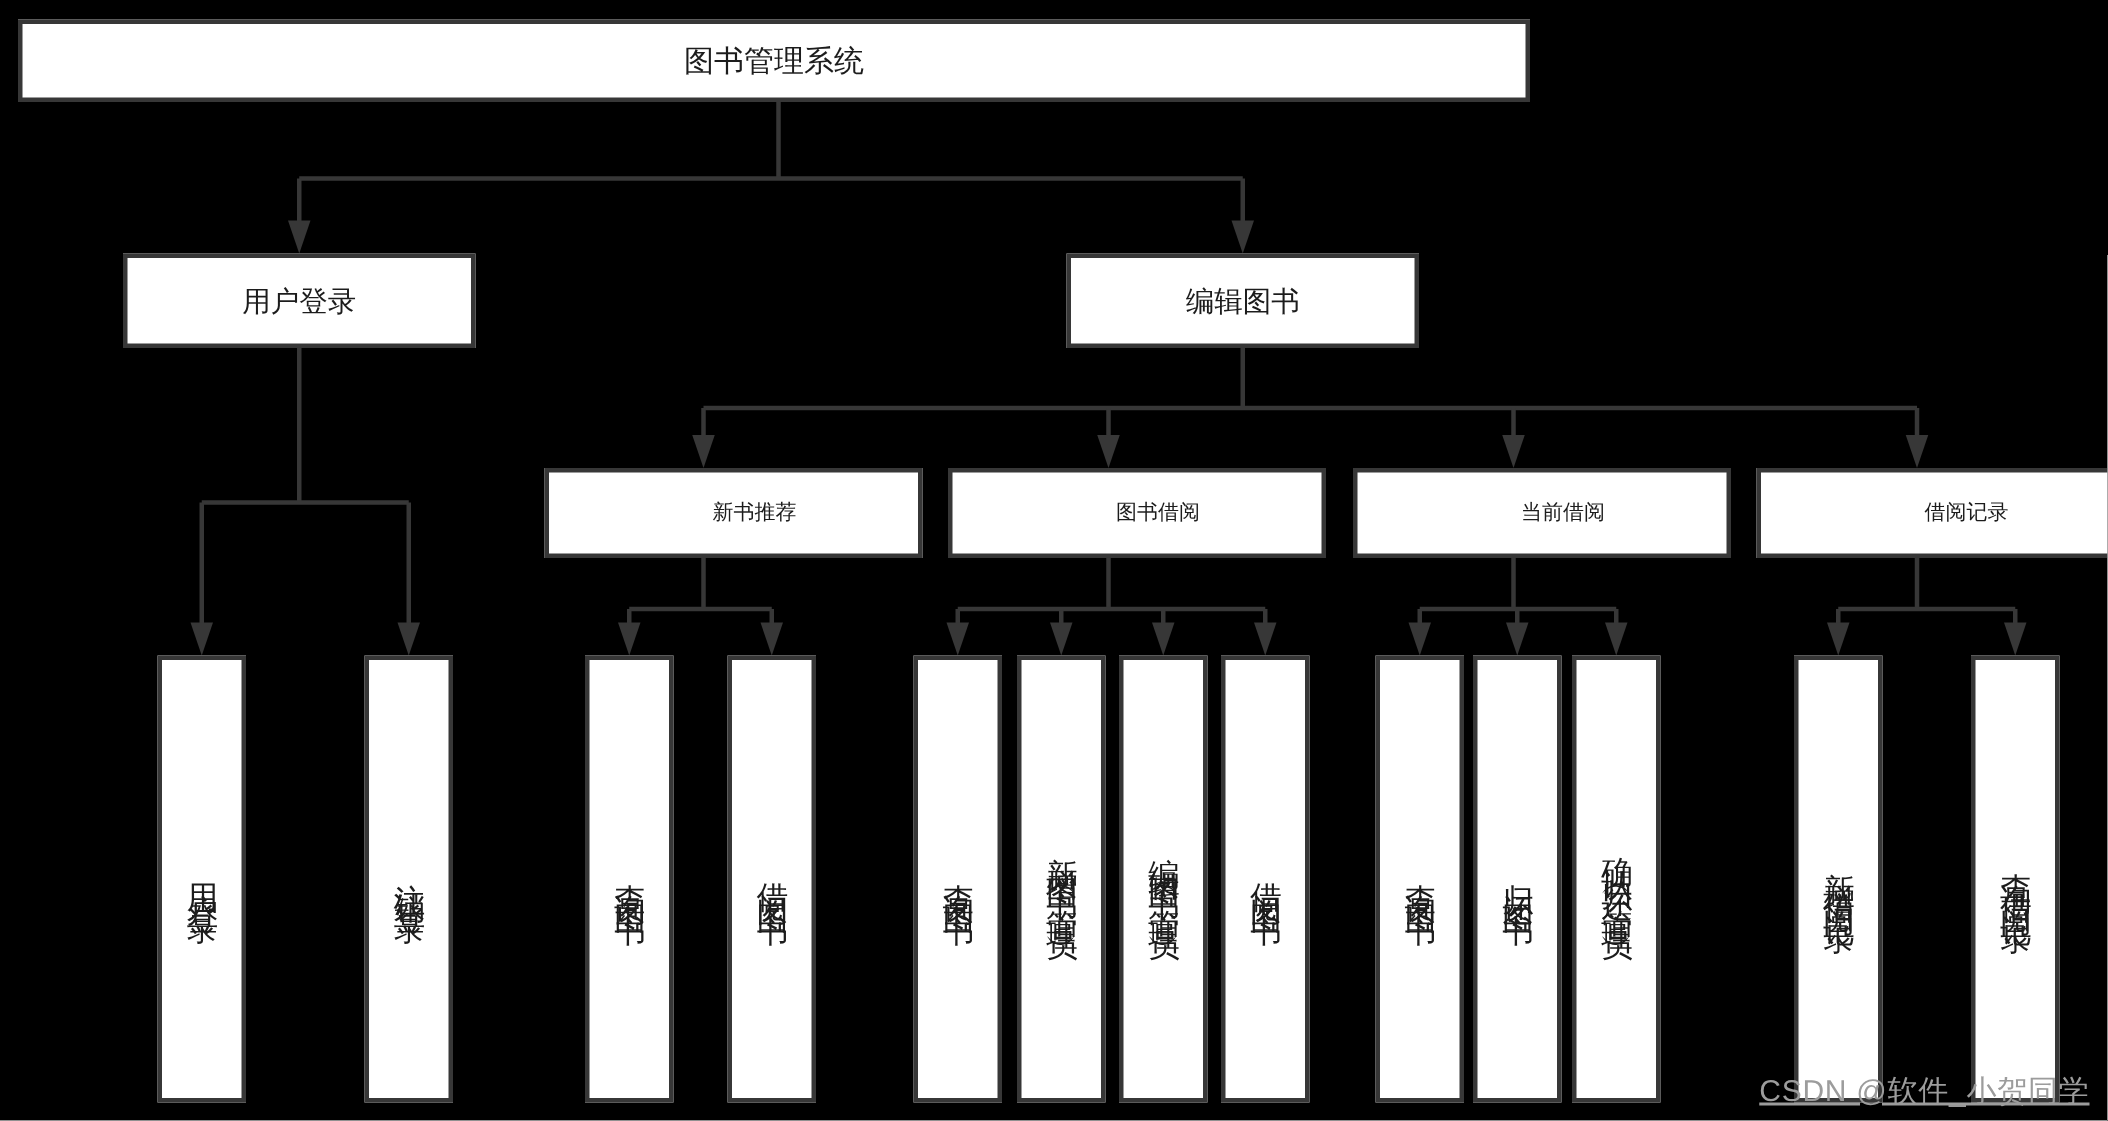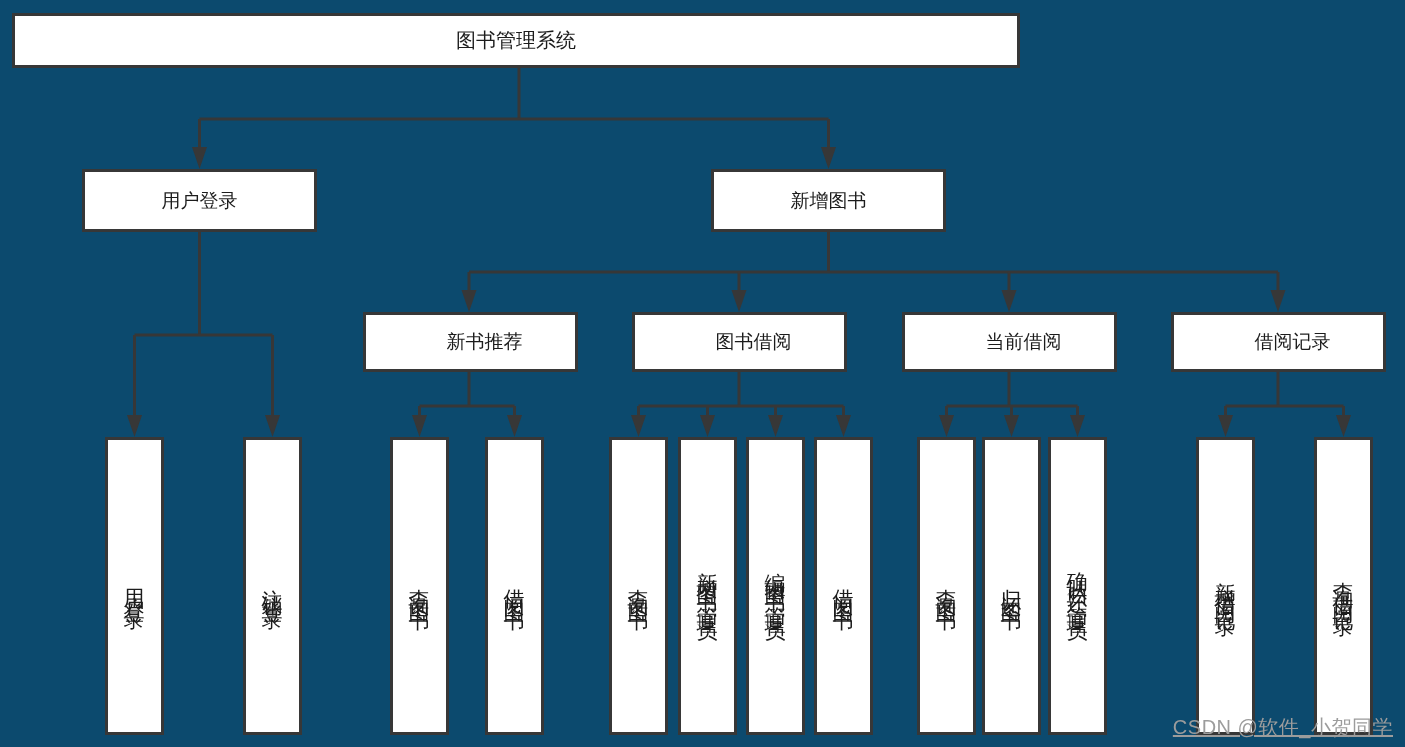--- a/index.html
+++ b/index.html
@@ -4,21 +4,21 @@
 <style>
   html, body {
     margin: 0;
     padding: 0;
     background: #ffffff;
   }
   .canvas {
     position: relative;
     width: 1405px;
     height: 747px;
-    background: #0c4a6e;
+    background: #000000;
     overflow: hidden;
     font-family: "Liberation Sans", "DejaVu Sans", sans-serif;
   }
   .connectors {
     position: absolute;
     left: 0; top: 0;
     width: 1405px;
     height: 747px;
     z-index: 1;
   }
@@ -38,22 +38,22 @@
     width: 1008px; height: 55px;
     font-size: 20px;
   }
   .lvl2 {
     top: 169px;
     width: 235px; height: 63px;
     font-size: 19px;
   }
   .lvl3 {
     top: 312px;
-    width: 215px; height: 60px;
-    font-size: 19px;
+    width: 252px; height: 60px;
+    font-size: 14px;
     padding-left: 28px;
   }
   .leaf {
     top: 437px;
     width: 59px; height: 298px;
   }
   .vtext {
     writing-mode: vertical-rl;
     text-orientation: mixed;
     font-size: 21px;
@@ -132,21 +132,21 @@
     </svg>
 
   <div class="node root-node">
     <span>图书管理系统</span>
   </div>
 
   <div class="node lvl2" style="left:82px">
     <span>用户登录</span>
   </div>
   <div class="node lvl2" style="left:711px">
-    <span>新增图书</span>
+    <span>编辑图书</span>
   </div>
 
   <div class="node lvl3" style="left:363px">
     <span>新书推荐</span>
   </div>
   <div class="node lvl3" style="left:902px">
     <span>当前借阅</span>
   </div>
   <div class="node lvl3" style="left:632px">
     <span>图书借阅</span>

